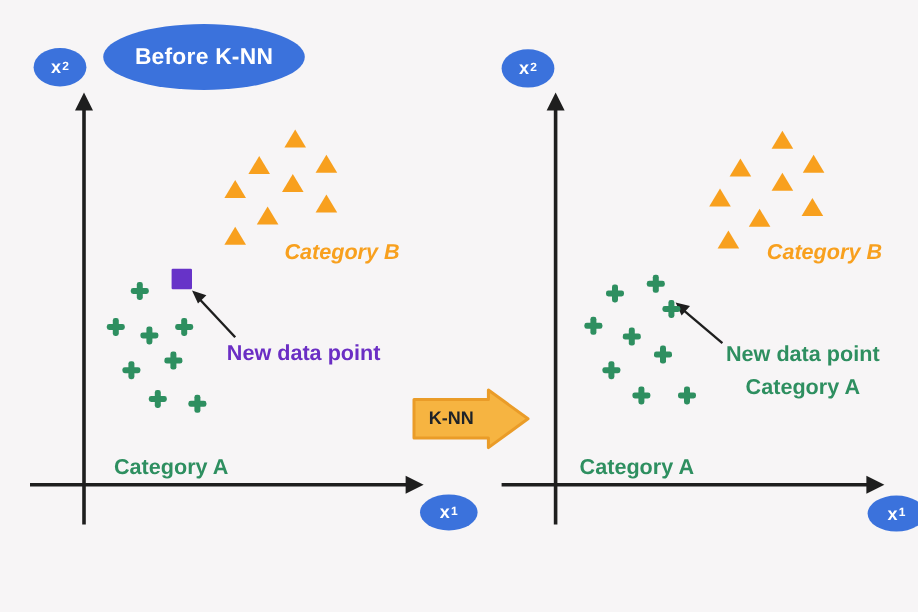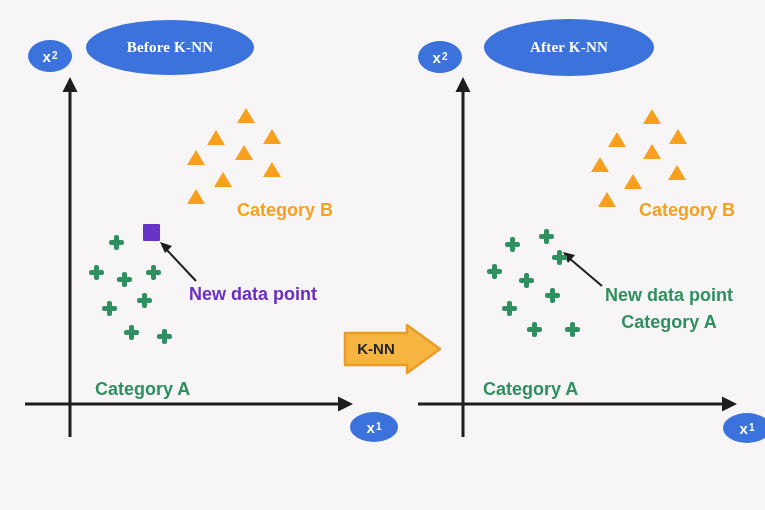--- a/index.html
+++ b/index.html
@@ -24,30 +24,30 @@
   .knn-arrow-shape { fill:var(--arrow-fill,#F6B441); stroke:var(--arrow-stroke,#EA9C28); stroke-width:2.5; stroke-linejoin:round; }
 
   .ellipse {
     position:absolute;
     background:var(--blue,#3B72DC);
     color:#ffffff;
     border-radius:50%;
     display:flex; align-items:center; justify-content:center;
     font-weight:bold;
   }
-  .title-badge { font-size:15px; letter-spacing:.2px;font-family:Liberation Serif, serif; }
+  .title-badge { font-size:19px; letter-spacing:.2px; }
   .axis-badge  { font-size:15px; }
   .axis-badge sub { font-size:10px; line-height:0; margin-left:1px; }
 
   .cat-label {
     position:absolute;
     font-weight:bold; font-size:18px;
     white-space:nowrap;
   }
-  .orange-text { color:var(--orange,#F8A01E); }
+  .orange-text { color:var(--orange,#F8A01E);font-style:italic; }
   .green-text  { color:var(--green,#2E8F60); }
   .purple-text { color:var(--purple-text,#6B2EC4); }
 
   .annot {
     position:absolute;
     font-weight:bold; font-size:18px;
     line-height:27px;
     white-space:nowrap;
   }
   .annot.center { text-align:center; white-space:normal; }
@@ -147,23 +147,20 @@
   <div class="ellipse axis-badge" style="left:350px; top:412px; width:48px; height:30px;">
     <span>x</span>
       <sub>1</sub>
   </div>
 
   <div class="ellipse axis-badge" style="left:418px; top:41px; width:44px; height:32px;">
     <span>x</span>
       <sub>2</sub>
   </div>
 
-  <div class="ellipse title-badge" style="left:484px; top:19px; width:170px; height:57px;">
-    <span>After K-NN</span>
-  </div>
 
   <div class="cat-label orange-text" style="left:639px; top:200px;">Category B</div>
 
   <div class="annot green-text center" style="left:594px; top:282px; width:150px;">
       <div>New data point</div>
       <div>Category A</div>
     </div>
 
   <div class="cat-label green-text" style="left:483px; top:379px;">Category A</div>
 

